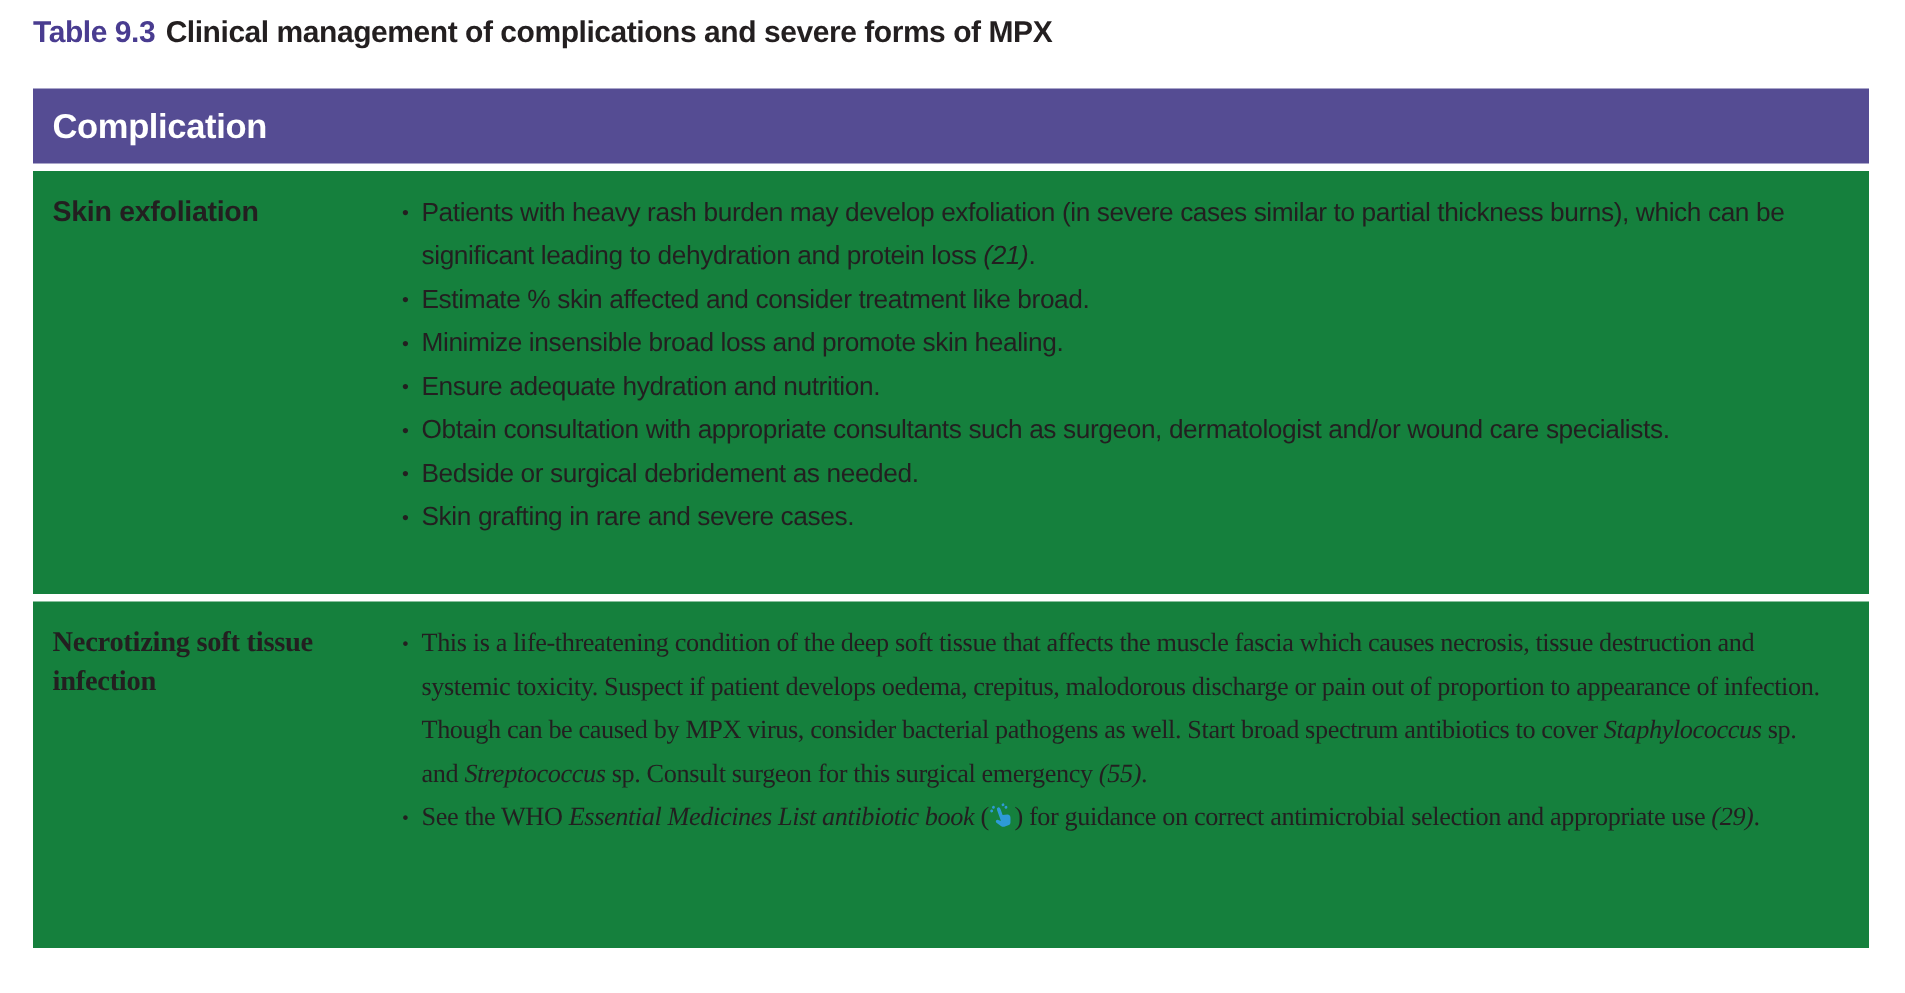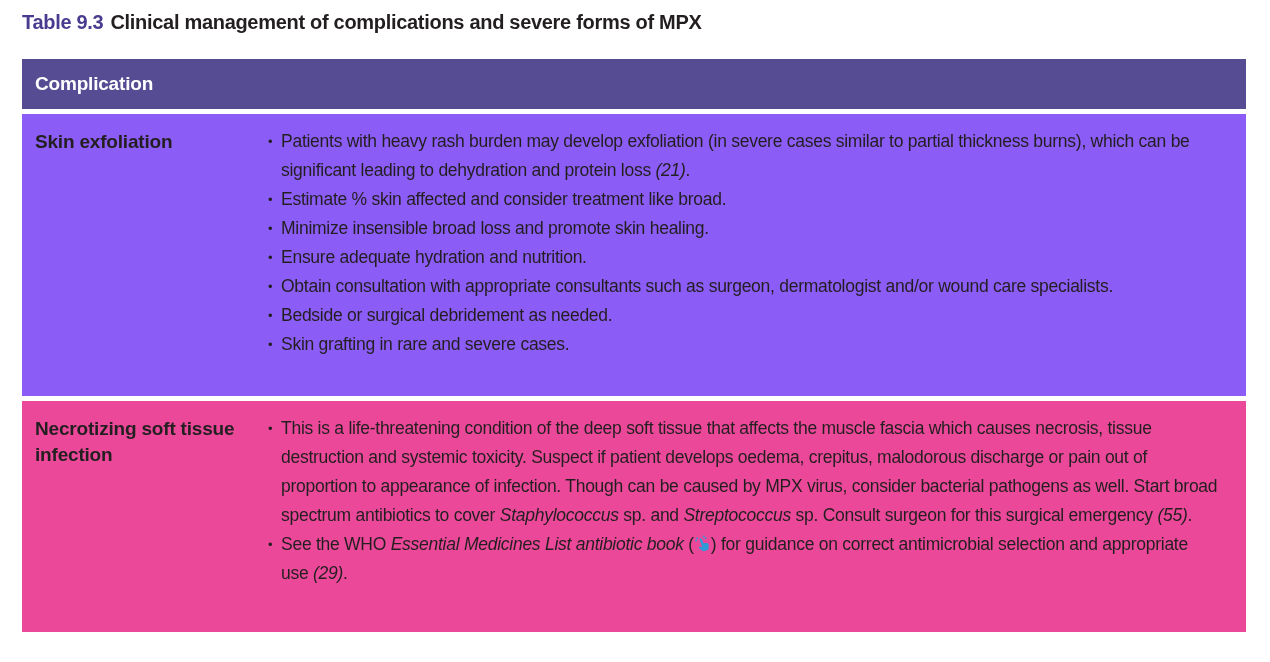--- a/index.html
+++ b/index.html
@@ -31,21 +31,21 @@
   .thead {
     display: grid;
     grid-template-columns: 243px 1fr;
     background: #554c93;
     height: 50px;
     align-items: center;
     margin-bottom: 5px;
   }
   .th {
     color: #ffffff;
-    font-size: 19px;
+    font-size: 23px;
     font-weight: 700;
     letter-spacing: -0.01em;
   }
   .col1 { padding-left: 13px; }
 
   .trow {
     display: grid;
     grid-template-columns: 243px 1fr;
     margin-bottom: 5px;
   }
@@ -93,21 +93,21 @@
 <div class="page">
   <h1 class="title">
     <span class="title-accent" style="color: rgb(73, 60, 144);">Table 9.3</span><span class="title-text">Clinical management of complications and severe forms of MPX</span>
   </h1>
 
   <div class="table">
     <div class="thead" style="background: rgb(85, 76, 147);">
       <div class="th col1">Complication</div>
     </div>
     <div>
-  <div class="trow" style="background: #8b5cf6;">
+  <div class="trow" style="background: #15803d;">
     <div class="comp col1">Skin exfoliation</div>
     <div class="treatment">
       <div class="bullets">
               <div class="bullet-item">
                 <span class="dot">•</span>
                 <span class="bullet-text"><span>Patients with heavy rash burden may develop exfoliation (in severe cases similar to partial thickness burns), which can be significant leading to dehydration and protein loss </span><span class="it">(21)</span><span>.</span></span>
               </div>
               <div class="bullet-item">
                 <span class="dot">•</span>
                 <span class="bullet-text"><span>Estimate % skin affected and consider treatment like broad.</span></span>
@@ -129,21 +129,21 @@
                 <span class="bullet-text"><span>Bedside or surgical debridement as needed.</span></span>
               </div>
               <div class="bullet-item">
                 <span class="dot">•</span>
                 <span class="bullet-text"><span>Skin grafting in rare and severe cases.</span></span>
               </div>
             </div>
     </div>
   </div>
 
-  <div class="trow" style="background: #ec4899;">
+  <div class="trow" style="background: #15803d; font-family: Liberation Serif, serif;">
     <div class="comp col1">Necrotizing soft tissue infection</div>
     <div class="treatment">
       <div class="bullets">
               <div class="bullet-item">
                 <span class="dot">•</span>
                 <span class="bullet-text"><span>This is a life-threatening condition of the deep soft tissue that affects the muscle fascia which causes necrosis, tissue destruction and systemic toxicity. Suspect if patient develops oedema, crepitus, malodorous discharge or pain out of proportion to appearance of infection. Though can be caused by MPX virus, consider bacterial pathogens as well. Start broad spectrum antibiotics to cover </span><span class="it">Staphylococcus</span><span> sp. and </span><span class="it">Streptococcus</span><span> sp. Consult surgeon for this surgical emergency </span><span class="it">(55)</span><span>.</span></span>
               </div>
               <div class="bullet-item">
                 <span class="dot">•</span>
                 <span class="bullet-text"><span>See the WHO </span><span class="it">Essential Medicines List antibiotic book</span><span> (</span><span class="hand-icon" style="color: rgb(46, 154, 215);">

